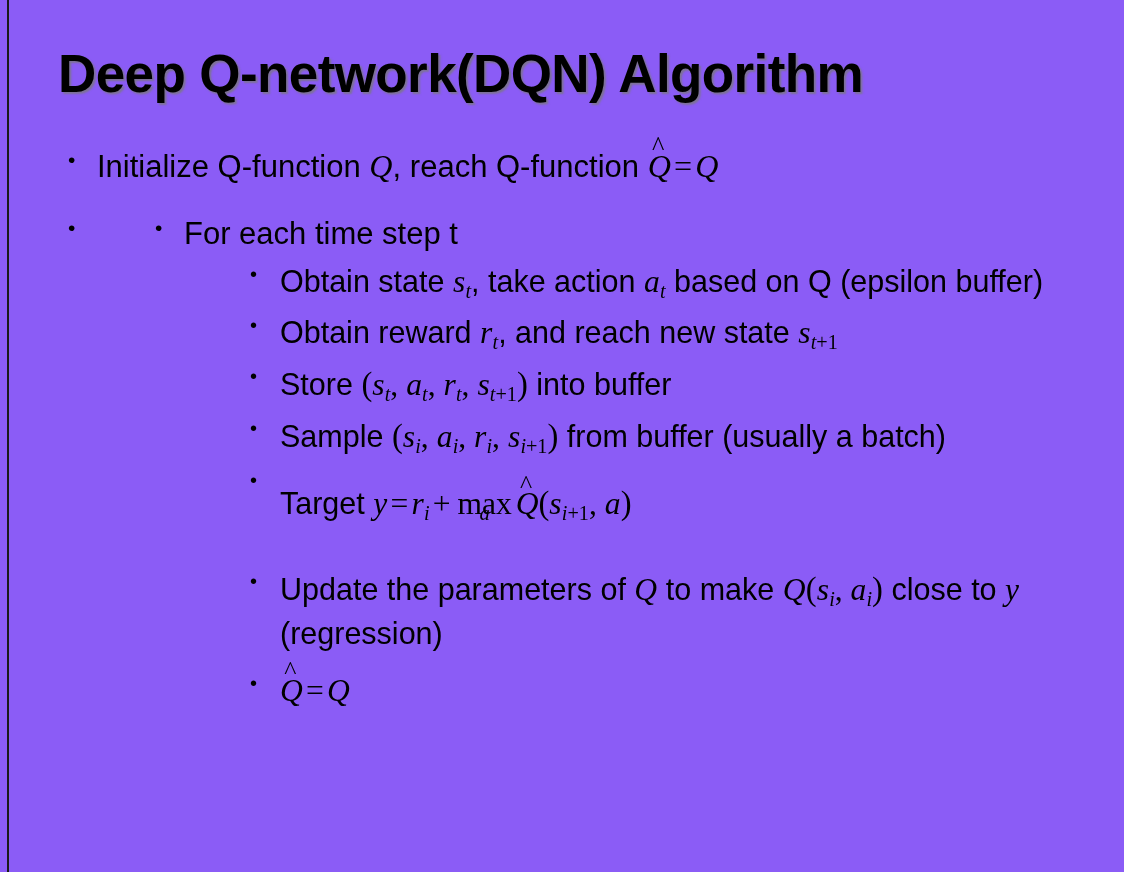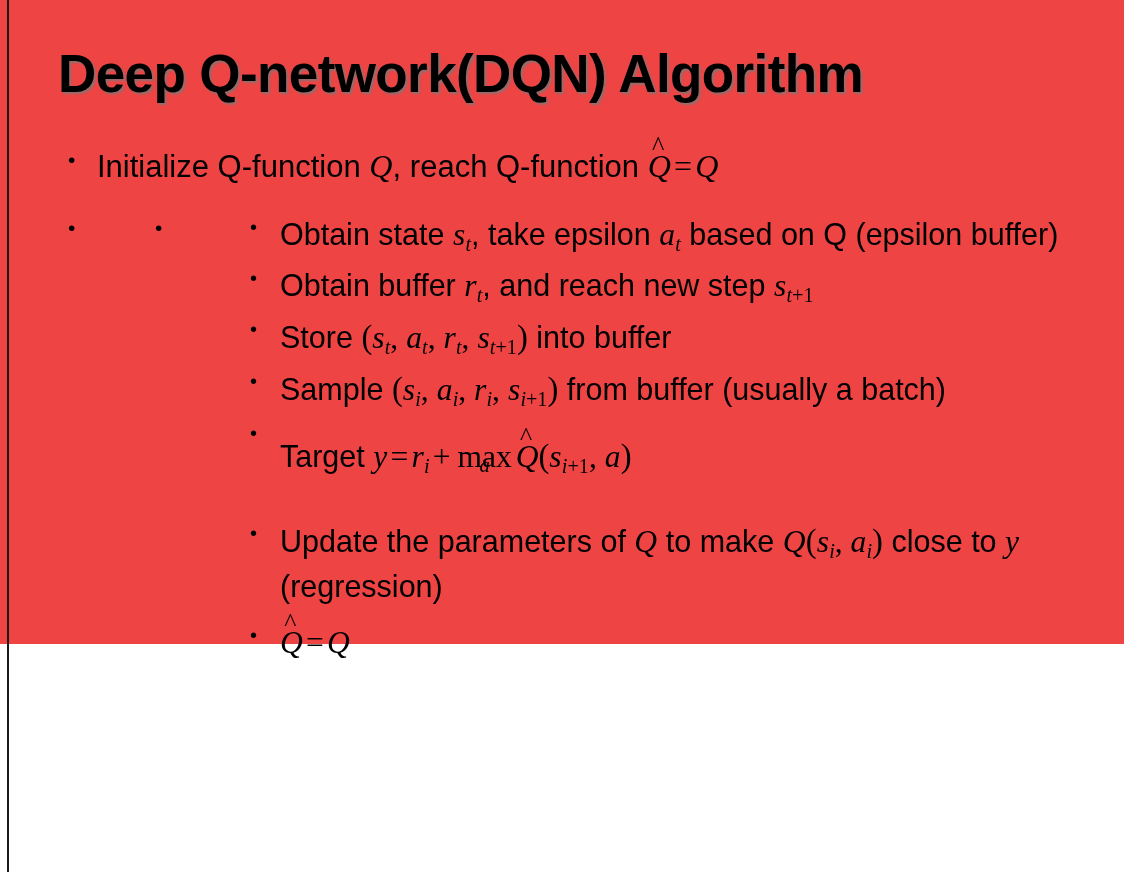--- a/index.html
+++ b/index.html
@@ -11,22 +11,22 @@
     width: 1124px;
     height: 872px;
     font-family: "Liberation Sans", sans-serif;
     color: #000000;
     overflow: hidden;
   }
 
   #slide {
     position: relative;
     width: 1124px;
-    height: 644px;
-    background: #ef4444;
+    height: 872px;
+    background: #8b5cf6;
     box-sizing: border-box;
   }
 
   
   #left-rule {
     position: absolute;
     left: 7px;
     top: 0;
     width: 2px;
     height: 872px;
@@ -206,31 +206,32 @@
         <span class="btext"><span>Initialize Q-function </span><span class="m">Q</span><span>, reach Q-function </span><span class="hat"><span class="hat-mark">^</span><span>Q</span></span><span class="op">=</span><span class="m">Q</span></span>
       </li>
 
       <li class="bullet l1">
         <span class="marker">•</span>
 
         <ul class="lvl sub2">
 
           <li class="bullet l2">
             <span class="marker">•</span>
+            <span class="btext">For each time step t</span>
 
             <ul class="lvl sub3">
 
               <li class="bullet l3">
                 <span class="marker">•</span>
-                <span class="btext"><span>Obtain state </span><span class="m"><span>s</span><sub>t</sub></span><span>, take epsilon </span><span class="m"><span>a</span><sub>t</sub></span><span> based on Q (epsilon buffer)</span></span>
-              </li>
-
-              <li class="bullet l3">
-                <span class="marker">•</span>
-                <span class="btext"><span>Obtain buffer </span><span class="m"><span>r</span><sub>t</sub></span><span>, and reach new step </span><span class="m"><span>s</span><sub><span>t</span><span class="up">+1</span></sub></span></span>
+                <span class="btext"><span>Obtain state </span><span class="m"><span>s</span><sub>t</sub></span><span>, take action </span><span class="m"><span>a</span><sub>t</sub></span><span> based on Q (epsilon buffer)</span></span>
+              </li>
+
+              <li class="bullet l3">
+                <span class="marker">•</span>
+                <span class="btext"><span>Obtain reward </span><span class="m"><span>r</span><sub>t</sub></span><span>, and reach new state </span><span class="m"><span>s</span><sub><span>t</span><span class="up">+1</span></sub></span></span>
               </li>
 
               <li class="bullet l3">
                 <span class="marker">•</span>
                 <span class="btext"><span>Store </span><span class="paren">(</span><span class="m"><span>s</span><sub>t</sub></span><span class="mr">, </span><span class="m"><span>a</span><sub>t</sub></span><span class="mr">, </span><span class="m"><span>r</span><sub>t</sub></span><span class="mr">, </span><span class="m"><span>s</span><sub><span>t</span><span class="up">+1</span></sub></span><span class="paren">)</span><span> into buffer</span></span>
               </li>
 
               <li class="bullet l3">
                 <span class="marker">•</span>
                 <span class="btext"><span>Sample </span><span class="paren">(</span><span class="m"><span>s</span><sub>i</sub></span><span class="mr">, </span><span class="m"><span>a</span><sub>i</sub></span><span class="mr">, </span><span class="m"><span>r</span><sub>i</sub></span><span class="mr">, </span><span class="m"><span>s</span><sub><span>i</span><span class="up">+1</span></sub></span><span class="paren">)</span><span> from buffer (usually a batch)</span></span>

